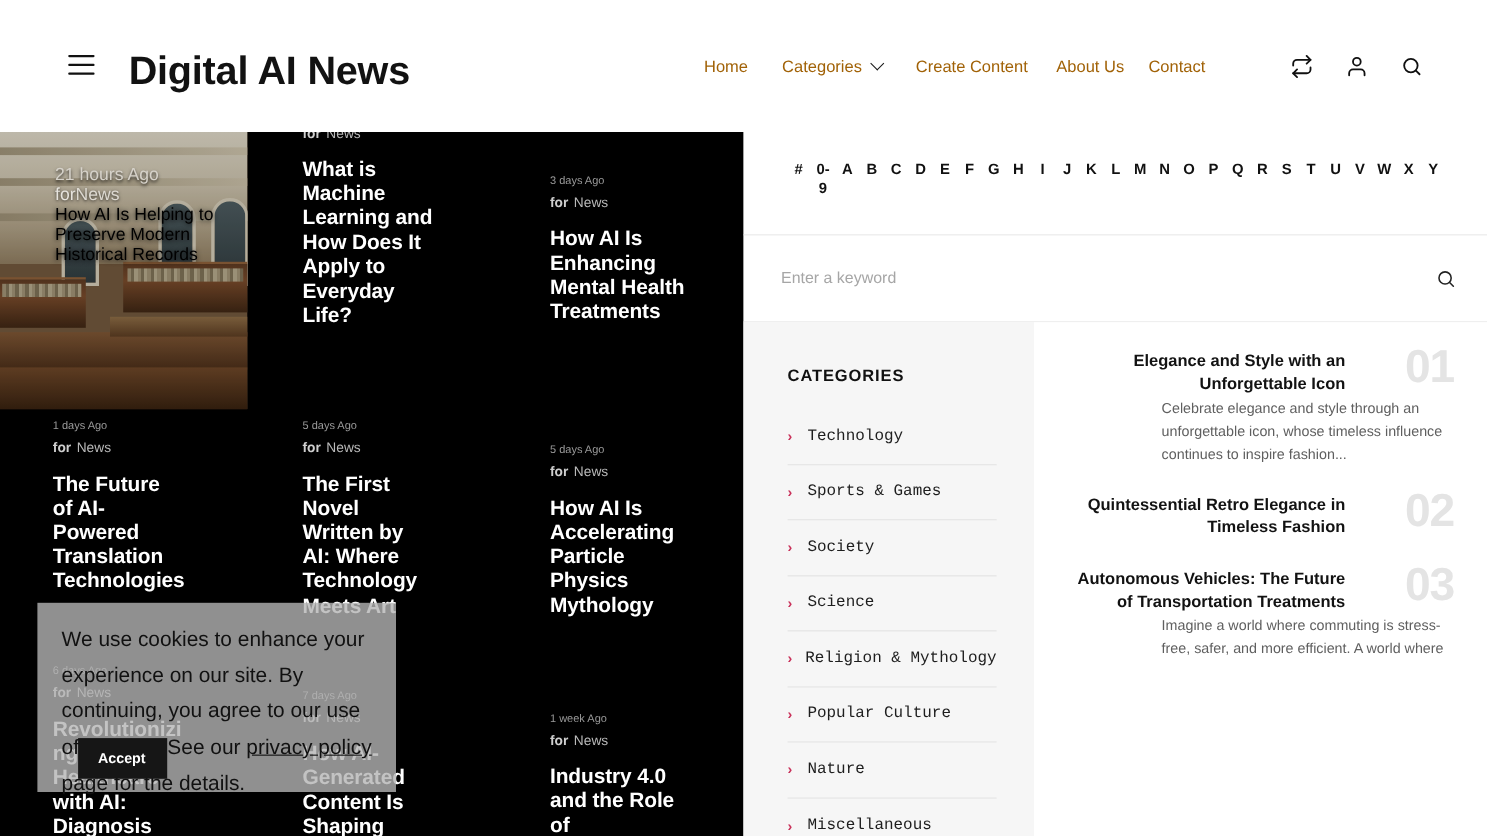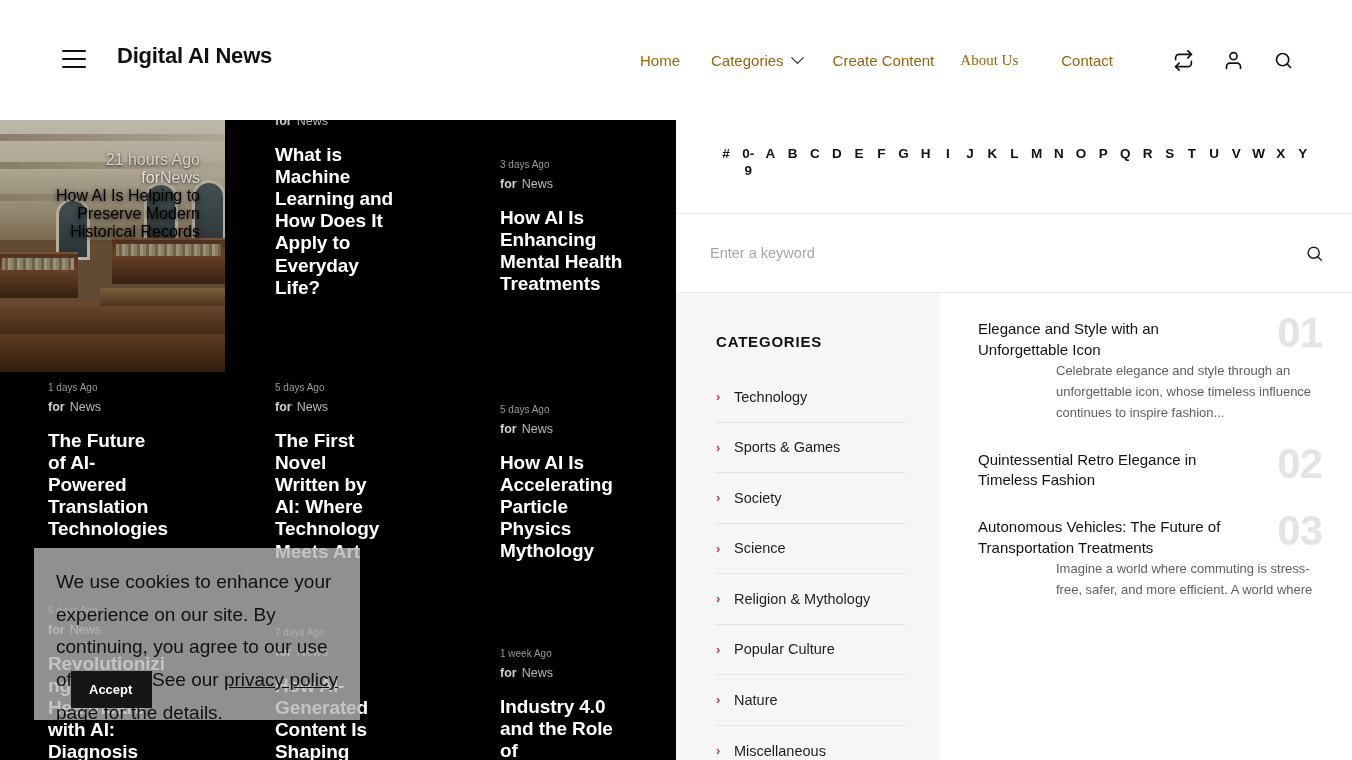--- a/index.html
+++ b/index.html
@@ -20,34 +20,34 @@
   }
   .hamburger {
     position: absolute; left: 62px; top: 50px;
     width: 24px; height: 18px;
     display: flex; flex-direction: column; justify-content: space-between;
     cursor: pointer;
   }
   .hamburger span { display: block; height: 2px; background: #111; width: 100%; border-radius: 1px; }
   .brand {
     position: absolute; left: 117px; top: 43px;
-    font-size: 22px; font-weight: 700; color: #121212;
+    font-size: 36px; font-weight: 700; color: #121212;
     letter-spacing: -0.2px; white-space: nowrap;
   }
   .main-nav {
     position: absolute; left: 640px; top: 48px;
     display: flex; align-items: center; gap: 0;
   }
   .nav-link {
     font-size: 15px; color: #a16207; text-decoration: none;
     padding: 4px 0; white-space: nowrap; cursor: pointer;
   }
   .nav-gap-1 { margin-right: 31px; }
   .nav-gap-3 { margin-right: 26px; }
-  .nav-gap-4 { margin-right: 43px; font-family: Liberation Serif, serif; }
+  .nav-gap-4 { margin-right: 22px; }
   .nav-dropdown { display: flex; align-items: center; gap: 9px; margin-right: 31px; }
   .chevron {
     width: 9px; height: 9px;
     border-right: 1.6px solid #1a1a1a; border-bottom: 1.6px solid #1a1a1a;
     transform: rotate(45deg) translate(-2px,-2px);
   }
   .header-icons {
     position: absolute; right: 56px; top: 47px;
     display: flex; align-items: center; gap: 24px;
   }
@@ -115,21 +115,20 @@
     background: linear-gradient(180deg,#7b5433 0%, #4a2e19 100%);
   }
   .card-photo .book-row {
     position: absolute; height: 12px;
     background: repeating-linear-gradient(90deg,#9c8f72 0px,#9c8f72 3px,#7b6f55 3px,#7b6f55 6px,#b0a488 6px,#b0a488 9px);
   }
   .card-photo-overlay { position: absolute; inset: 0; background: rgba(0,0,0,0.12); }
   .card-photo-text {
     position: absolute; left: 50px; top: 31px; width: 150px;
     z-index: 3;
-    text-align: right;
   }
   .card-photo-text .meta-date { color: #d6d2ca; text-shadow: 0 1px 3px rgba(0,0,0,.75); }
   .card-photo-text .meta-for .for-word { color: #e7e4de; text-shadow: 0 1px 3px rgba(0,0,0,.75); }
   .card-photo-text .meta-for .cat-word { color: #ddd9d1; text-shadow: 0 1px 3px rgba(0,0,0,.75); }
   .card-photo-text .card-title { text-shadow: 0 1px 5px rgba(0,0,0,.85); }
 
   
   .right-area {
     position: absolute; left: 676px; top: 113px;
     width: 676px; height: 647px;
@@ -175,34 +174,34 @@
     letter-spacing: 0.8px; margin-bottom: 22px;
   }
   .cat-item {
     display: flex; align-items: center; gap: 10px;
     border-bottom: 1px solid #e3e3e3;
     height: 50.5px;
     cursor: pointer;
   }
   .cat-item:last-child { border-bottom: none; }
   .cat-arrow { color: #c9315a; font-size: 13px; font-weight: 700; line-height: 1; width: 8px; }
-  .cat-label { font-size: 14.5px; color: #1e1e1e; white-space: nowrap; }
+  .cat-label { font-size: 14.5px; color: #1e1e1e; white-space: nowrap; font-family: Liberation Mono, monospace; }
 
   .list-panel {
     position: absolute; left: 264px; top: 180px;
     width: 412px; height: 467px;
     background: #ffffff;
     padding: 26px 0 0 0;
     overflow: hidden;
   }
   .list-item { position: relative; padding: 0 30px 0 38px; margin-bottom: 26px; }
   .li-head { position: relative; display: flex; align-items: flex-start; }
   .li-title {
-    font-size: 15px; font-weight: 400; color: #121212;
-    line-height: 1.38; max-width: 245px;
+    font-size: 15px; font-weight: 700; color: #121212;
+    line-height: 1.38; max-width: 245px; text-align: right;
   }
   .li-num {
     position: absolute; right: 0; top: -10px;
     font-size: 42px; font-weight: 700; color: #e4e4e4; letter-spacing: -1px;
   }
   .li-desc {
     margin-left: 78px;
     font-size: 13px; color: #5f5f5f; line-height: 1.62; max-width: 270px;
   }
 

